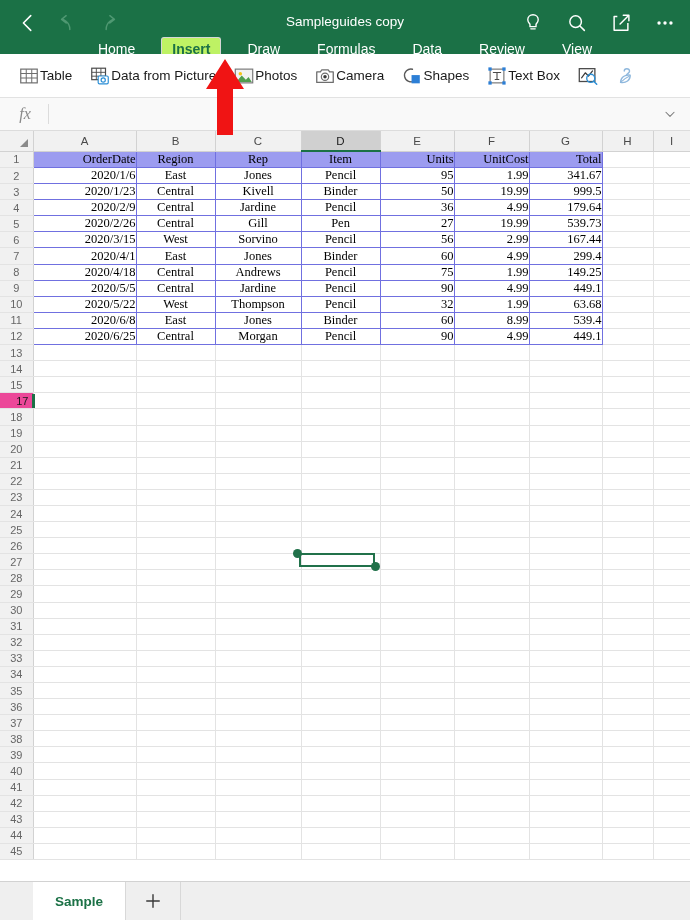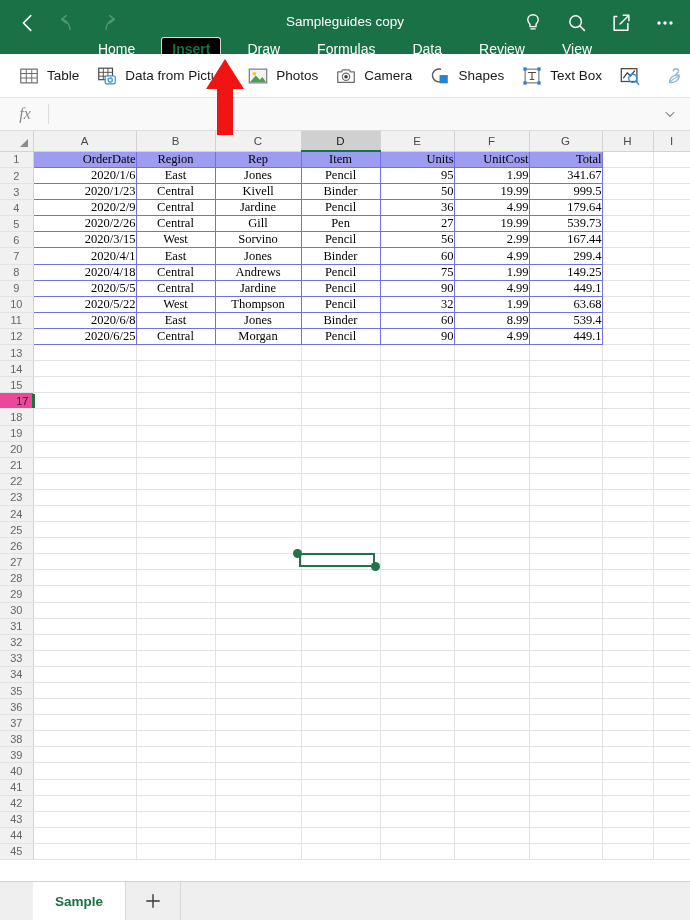--- a/index.html
+++ b/index.html
@@ -33,34 +33,34 @@
   
   .tabs {
     position: absolute; left: 0; right: 0; top: 38px; height: 24px;
     display: flex; justify-content: center; align-items: flex-end; gap: 15px;
   }
   .tab {
     color: #ffffff; font-size: 14px; padding: 3px 11px 4px 11px;
     cursor: pointer; line-height: 17px; white-space: nowrap;
   }
   .tab.active {
-    background: #000000; color: #1b7146; font-weight: bold;
+    background: #bef264; color: #1b7146; font-weight: bold;
     border-top-left-radius: 3px; border-top-right-radius: 3px;
     padding: 3px 10px 4px 10px;
     border: 1px solid #d6d6d6; border-bottom: none; margin-top: 40px;
   }
 
   
   .ribbon {
     height: 44px; background: #ffffff; border-bottom: 1px solid #e2e2e2;
     display: flex; align-items: center; padding-left: 12px; gap: 0px;
     position: relative; overflow: hidden;
   }
   .rb-item {
-    display: flex; align-items: center; gap: 7px; padding: 2px 11px 2px 6px;
+    display: flex; align-items: center; padding: 2px 11px 2px 6px;
     cursor: pointer; white-space: nowrap;
   }
   .rb-label { font-size: 13.5px; color: #1a1a1a; }
   .rb-ico { width: 22px; height: 22px; display: block; flex: 0 0 22px; }
 
   
   .formulabar {
     height: 33px; background: #f9f9f9; border-bottom: 1px solid #dcdcdc;
     display: flex; align-items: center; padding: 0 10px; gap: 8px;
   }

